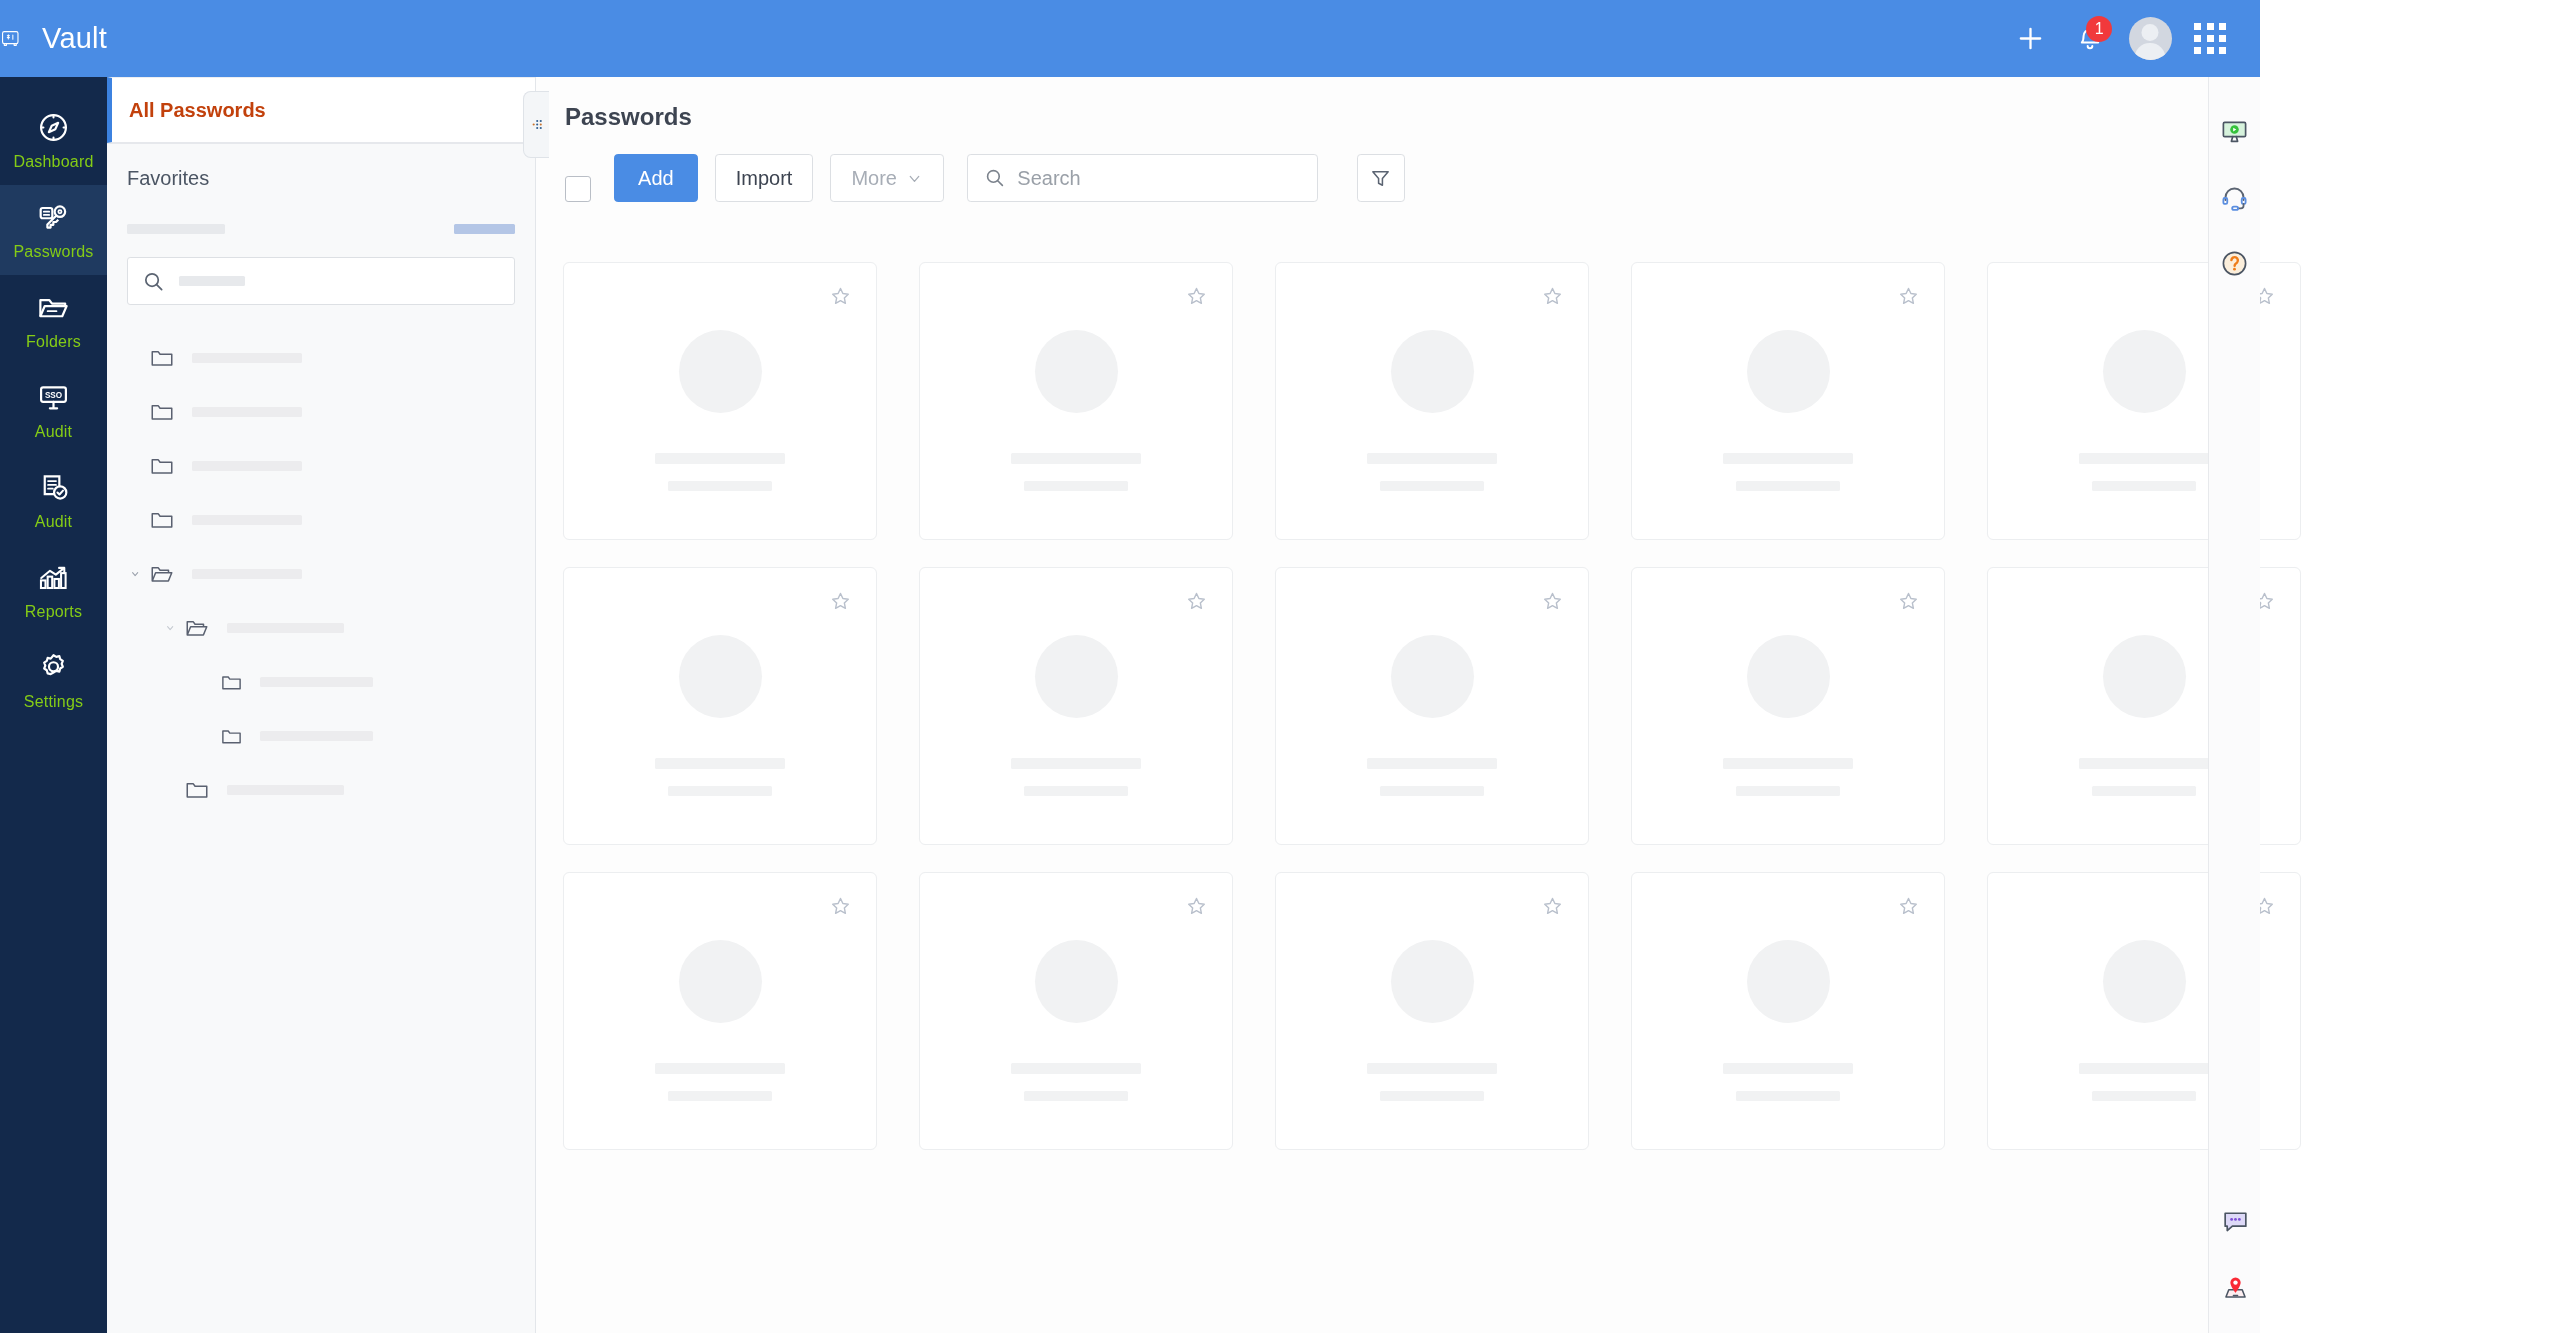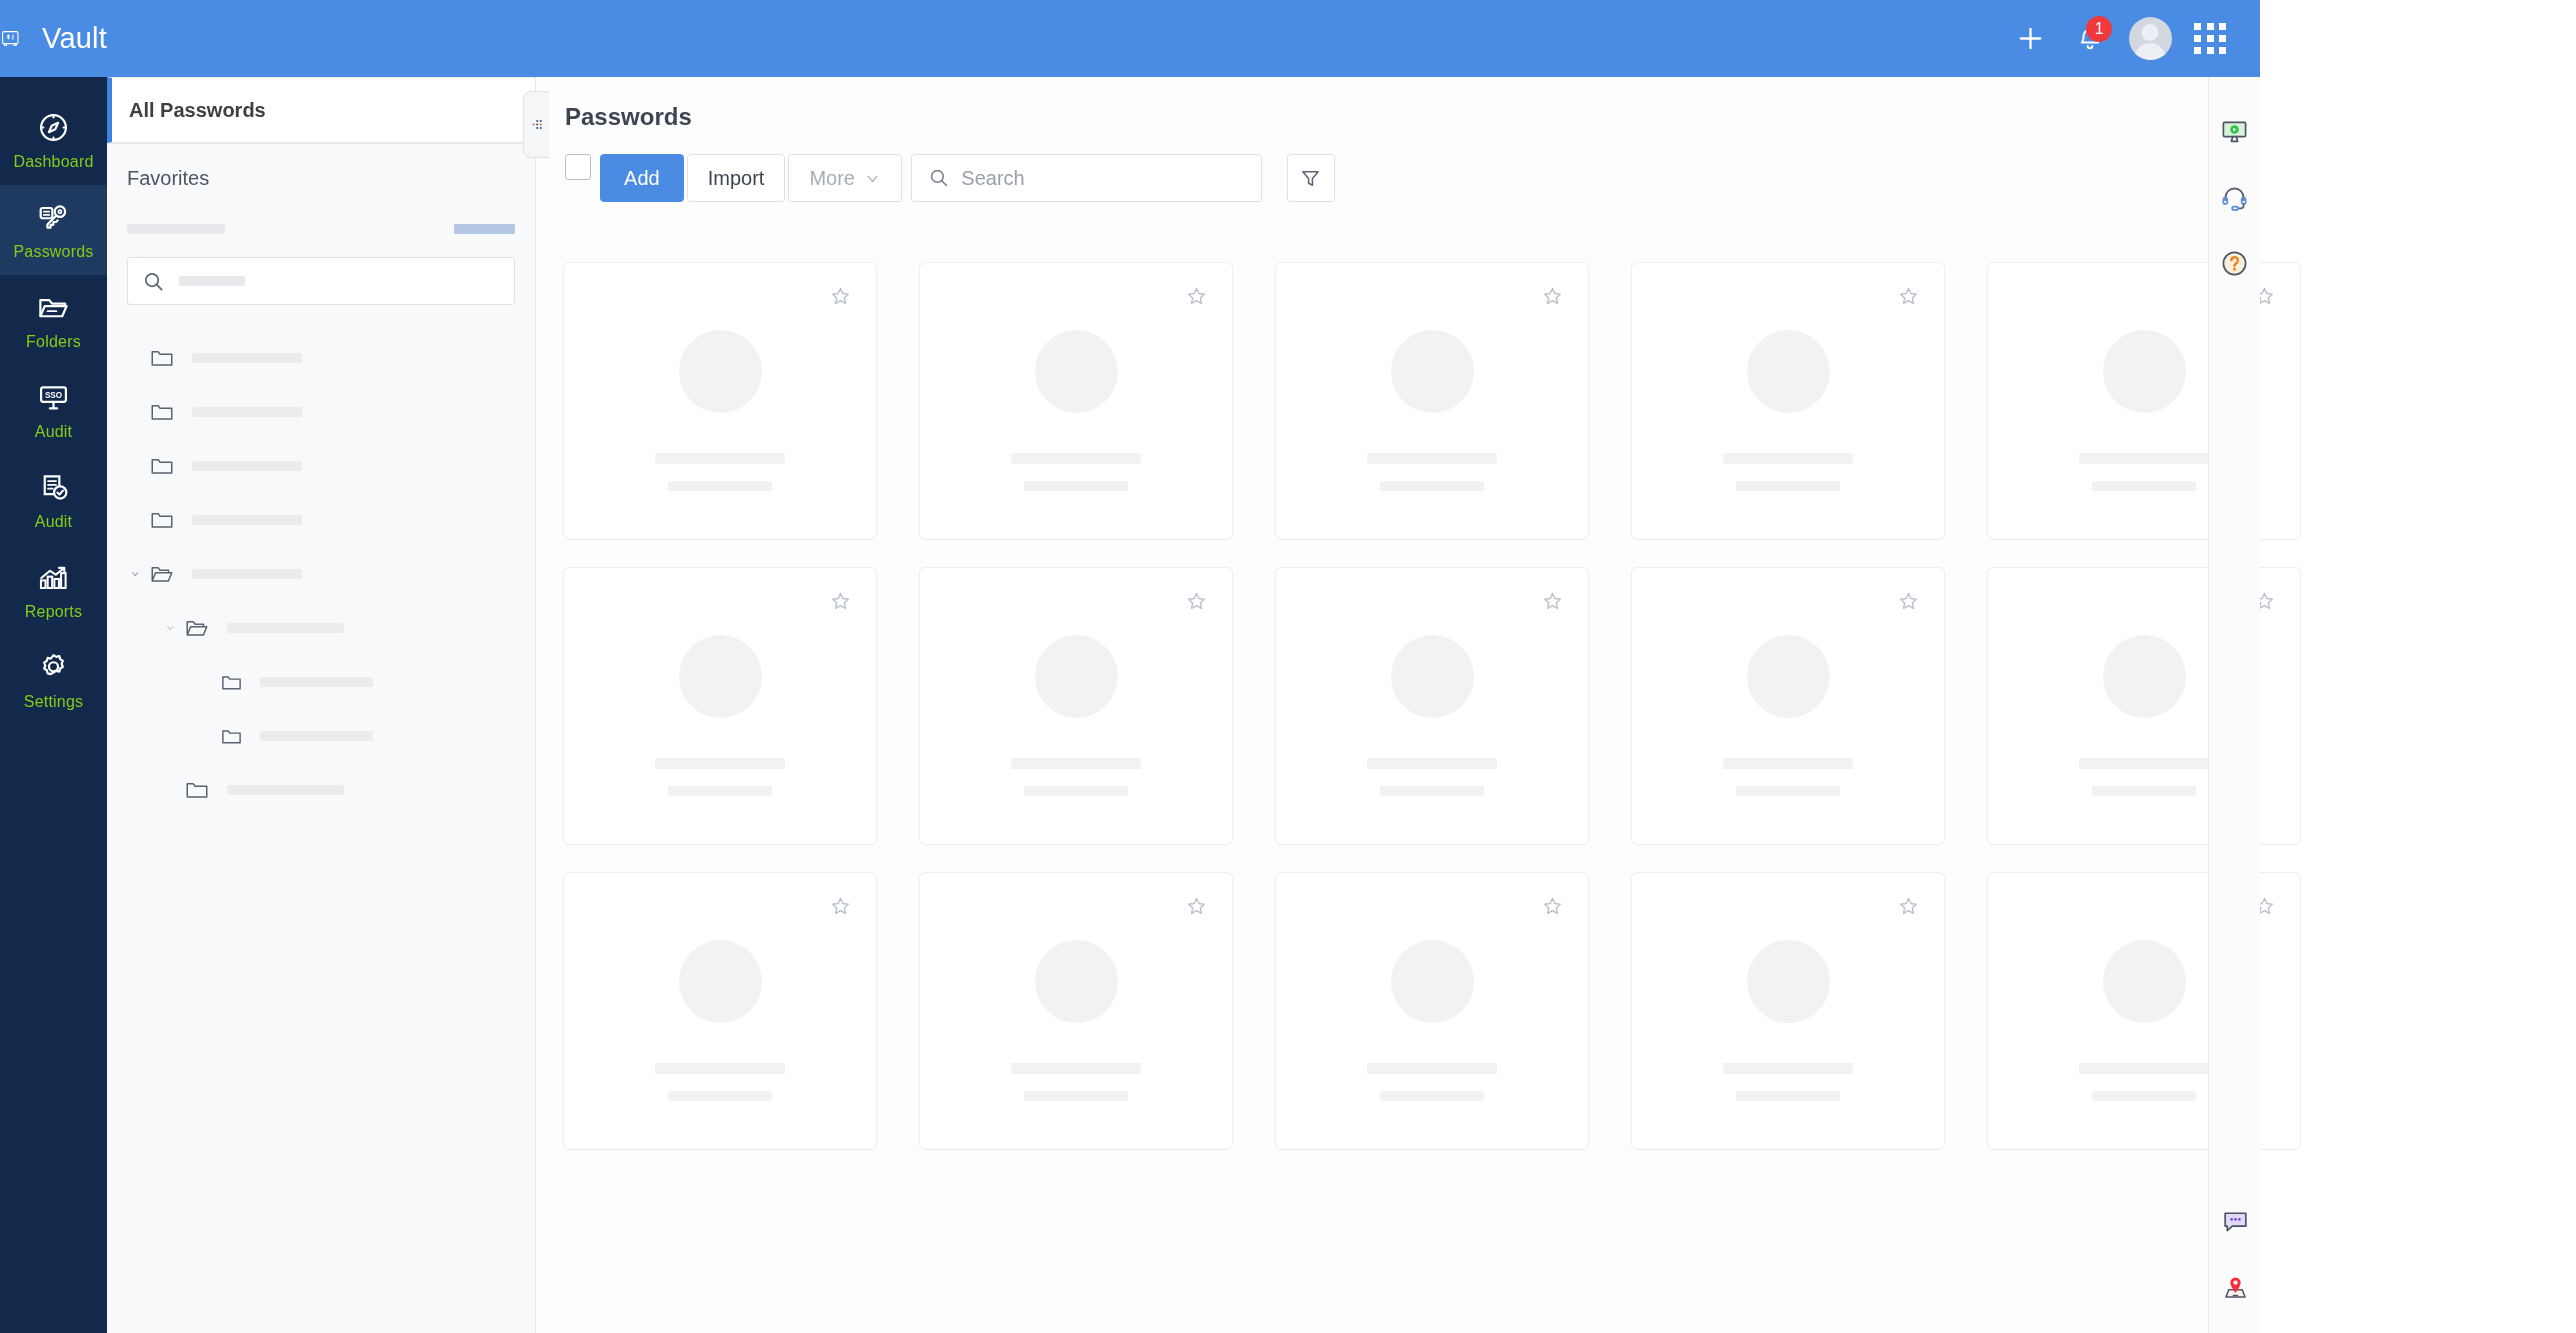--- a/index.html
+++ b/index.html
@@ -70,21 +70,21 @@
   .panel {
     width: 429px; flex: 0 0 429px; background: #f8f9fa; border-right: 0.8px solid #e3e6ea;
     display: flex; flex-direction: column; position: relative;
   }
   .panel-top { border-bottom: 0.8px solid #e6e8ec; }
   .allpw {
     height: 66px; background: #ffffff; display: flex; align-items: center;
     border-left: 5.4px solid #3c82e0; padding-left: 17px; cursor: pointer;
     border-bottom: 0.8px solid #e6e8ec; border-top: 0.8px solid #eceef1;
   }
-  .allpw-label { font-size: 20px; color: #404040; font-weight: 600; }
+  .allpw-label { font-size: 20px; color: #c2410c; font-weight: 600; }
   .favorites { padding: 23px 0 0 20px; font-size: 20px; color: #4b5563; cursor: pointer; }
 
   .skel-row { display: flex; align-items: center; padding: 34px 20px 0 20px; }
   .skel-gray { height: 10px; width: 98px; background: #e7e9ec; border-radius: 1.5px; }
   .skel-blue { height: 10px; width: 61px; background: #b4c6e6; border-radius: 1.5px; margin-left: auto; }
 
   .panel-search {
     margin: 23px 20px 0 20px; height: 48px; background: #fff; border: 0.8px solid #dde0e4;
     border-radius: 3.1px; display: flex; align-items: center; padding: 0 14px; gap: 14px;
   }
@@ -99,21 +99,21 @@
   .collapse-handle {
     position: absolute; right: -14px; top: 14px; width: 26px; height: 67px;
     background: #f4f6f8; border: 0.8px solid #dfe3e8; border-radius: 7.7px 0 0 7.7px;
     border-right: none; display: flex; align-items: center; justify-content: center;
     cursor: pointer; z-index: 10;
   }
 
   
   .main { flex: 1; background: #fdfdfd; display: flex; flex-direction: column; min-width: 0; position: relative; }
   .main-title { font-size: 24px; color: #3d4451; padding: 26px 0 0 29px; }
-  .toolbar { display: flex; align-items: flex-start; gap: 3px; padding: 23px 0 0 29px; }
+  .toolbar { display: flex; align-items: flex-end; gap: 17px; padding: 23px 0 0 29px; }
   .tb-check {
     width: 26px; height: 26px; border: 1.5px solid #b9bec6; border-radius: 3.1px; background: #fff;
     cursor: pointer; margin-right: 6.1px;
   }
   .btn {
     height: 48px; border-radius: 3.8px; border: 0.8px solid #dcdfe3; background: #fff;
     font-size: 20px; color: #3d4451; padding: 0 20px; display: flex; align-items: center;
     justify-content: center; cursor: pointer; font-family: inherit; gap: 9.2px;
   }
   .btn-primary { background: #4a8ce4; border-color: #4a8ce4; color: #fff; padding: 0 23px; }

